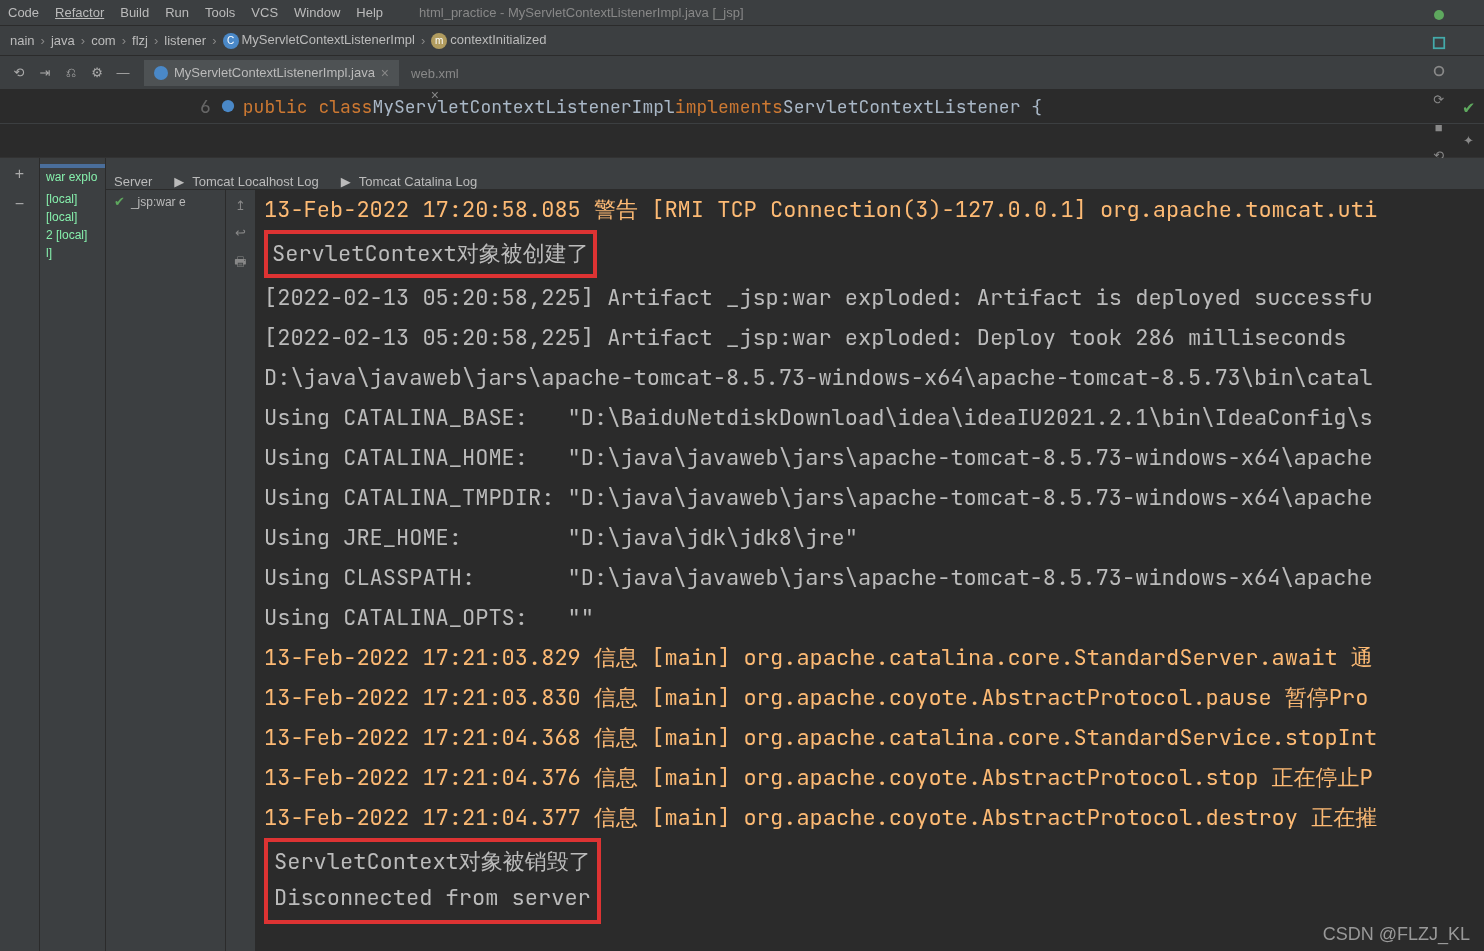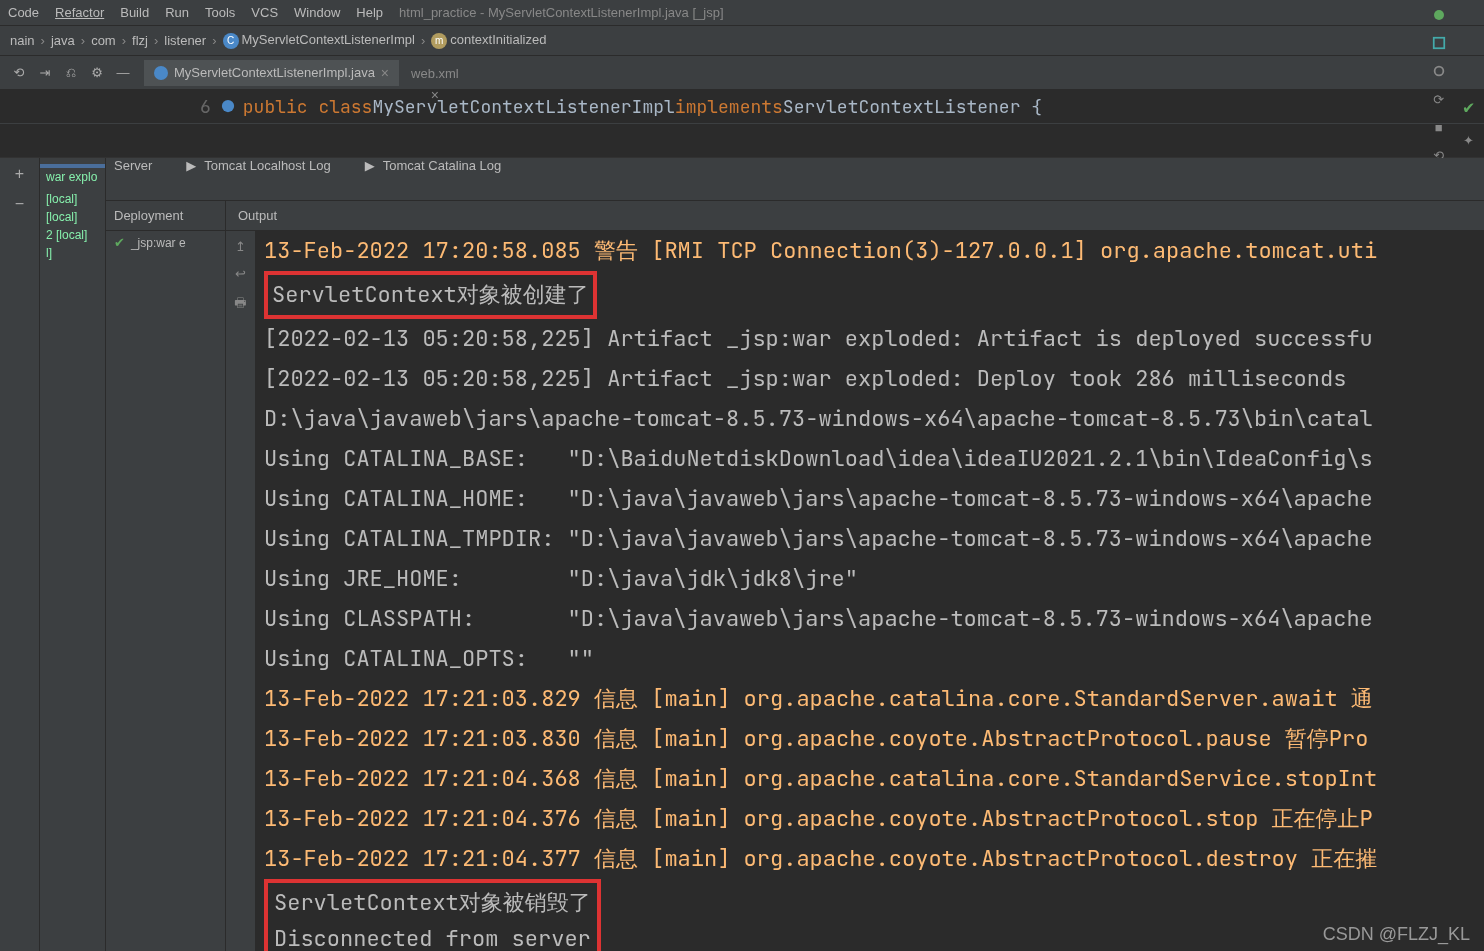--- a/index.html
+++ b/index.html
@@ -16,21 +16,21 @@
       display: flex;
       align-items: center;
       background: #3c3f41;
       height: 26px;
       padding: 0 8px;
       gap: 16px;
       border-bottom: 1px solid #2b2b2b;
     }
     .menubar-item { color: #bbbbbb; cursor: pointer; }
     .menu-u { text-decoration: underline; }
-    .titlebar-title { color: #888; }
+    .titlebar-title { color: #888; margin-left: 20px; }
     .breadcrumb {
       display: flex;
       align-items: center;
       height: 30px;
       padding: 0 8px;
       background: #3c3f41;
       border-bottom: 1px solid #2b2b2b;
       justify-content: space-between;
     }
     .breadcrumb-left { display: flex; align-items: center; gap: 4px; }
@@ -63,21 +63,21 @@
     .kw-orange{ color:#cc7832;} .kw-white{ color:#a9b7c6;}
     .editor-actions { height:34px; background:#2b2b2b; display:flex; justify-content:flex-end; align-items:center; padding-right:10px; border-bottom:1px solid #323232;}
     .crosshair{ color:#888; }
     .main { display:flex; height:calc(951px - 26px - 30px - 34px - 34px - 34px); }
     .left-tool-col { width:40px; background:#3c3f41; border-right:1px solid #2b2b2b; display:flex; flex-direction:column; align-items:center; padding-top:6px; gap:10px;}
     .add-run { width:20px; height:20px; color:#aaa; display:flex; align-items:center; justify-content:center; font-size:16px; cursor:pointer;} 
     .left-strip { width:66px; background:#3c3f41; border-right:1px solid #2b2b2b; padding-top:6px; font-size:12px;}
     .left-strip .itm{ padding:2px 6px; color:#86efac; overflow:hidden; white-space:nowrap; text-overflow:ellipsis;}
     .left-strip .itm.hl{ background:#4a6e9b; color:#fff;}
     .content-area { flex:1; display:flex; flex-direction:column; background:#2b2b2b; }
-    .run-tabs { height:43px; display:flex; align-items:flex-start; background:#3c3f41; border-bottom:1px solid #2b2b2b; padding:0 8px; gap:32px;}
+    .run-tabs { height:32px; display:flex; align-items:flex-end; background:#3c3f41; border-bottom:1px solid #2b2b2b; padding:0 8px; gap:20px;}
     .run-tab { display:flex; align-items:center; gap:6px; color:#bbb; cursor:pointer;}
     .small-icon{ width:14px; height:14px; display:inline-flex; align-items:center; justify-content:center;}
     .sub-row { display:flex; height:30px; background:#3c3f41; border-bottom:1px solid #2b2b2b;}
     .deploy-col { width:120px; display:flex; align-items:center; padding-left:8px; border-right:1px solid #2b2b2b; color:#bbb;}
     .output-col { display:flex; align-items:center; padding-left:12px; color:#bbb;}
     .lower { flex:1; display:flex; overflow:hidden;}
     .deploy-list { width:120px; border-right:1px solid #2b2b2b; background:#3c3f41;}
     .deploy-list .ditem{ display:flex; align-items:center; gap:6px; padding:4px 8px; color:#bbb; font-size:12px;}
     .check{ color:#5ea85e; font-size:13px;}
     .console-icons { width:30px; background:#3c3f41; border-right:1px solid #2b2b2b; display:flex; flex-direction:column; align-items:center; gap:12px; padding-top:8px;}
@@ -220,24 +220,20 @@
       <span class="run-tab">
         <span class="small-icon">▶</span>
         <span>Tomcat Localhost Log</span>
       </span>
       <span class="run-tab">
         <span class="small-icon">▶</span>
         <span>Tomcat Catalina Log</span>
       </span>
     </div>
 
-    <div class="sub-row">
-      <div class="deploy-col">Deployment</div>
-      <div class="output-col">Output</div>
-    </div>
 
     <div class="lower">
       <div class="deploy-list">
         <div class="ditem">
           <span class="check">✔</span>
           <span>_jsp:war e</span>
         </div>
       </div>
 
       <div class="console-icons">

